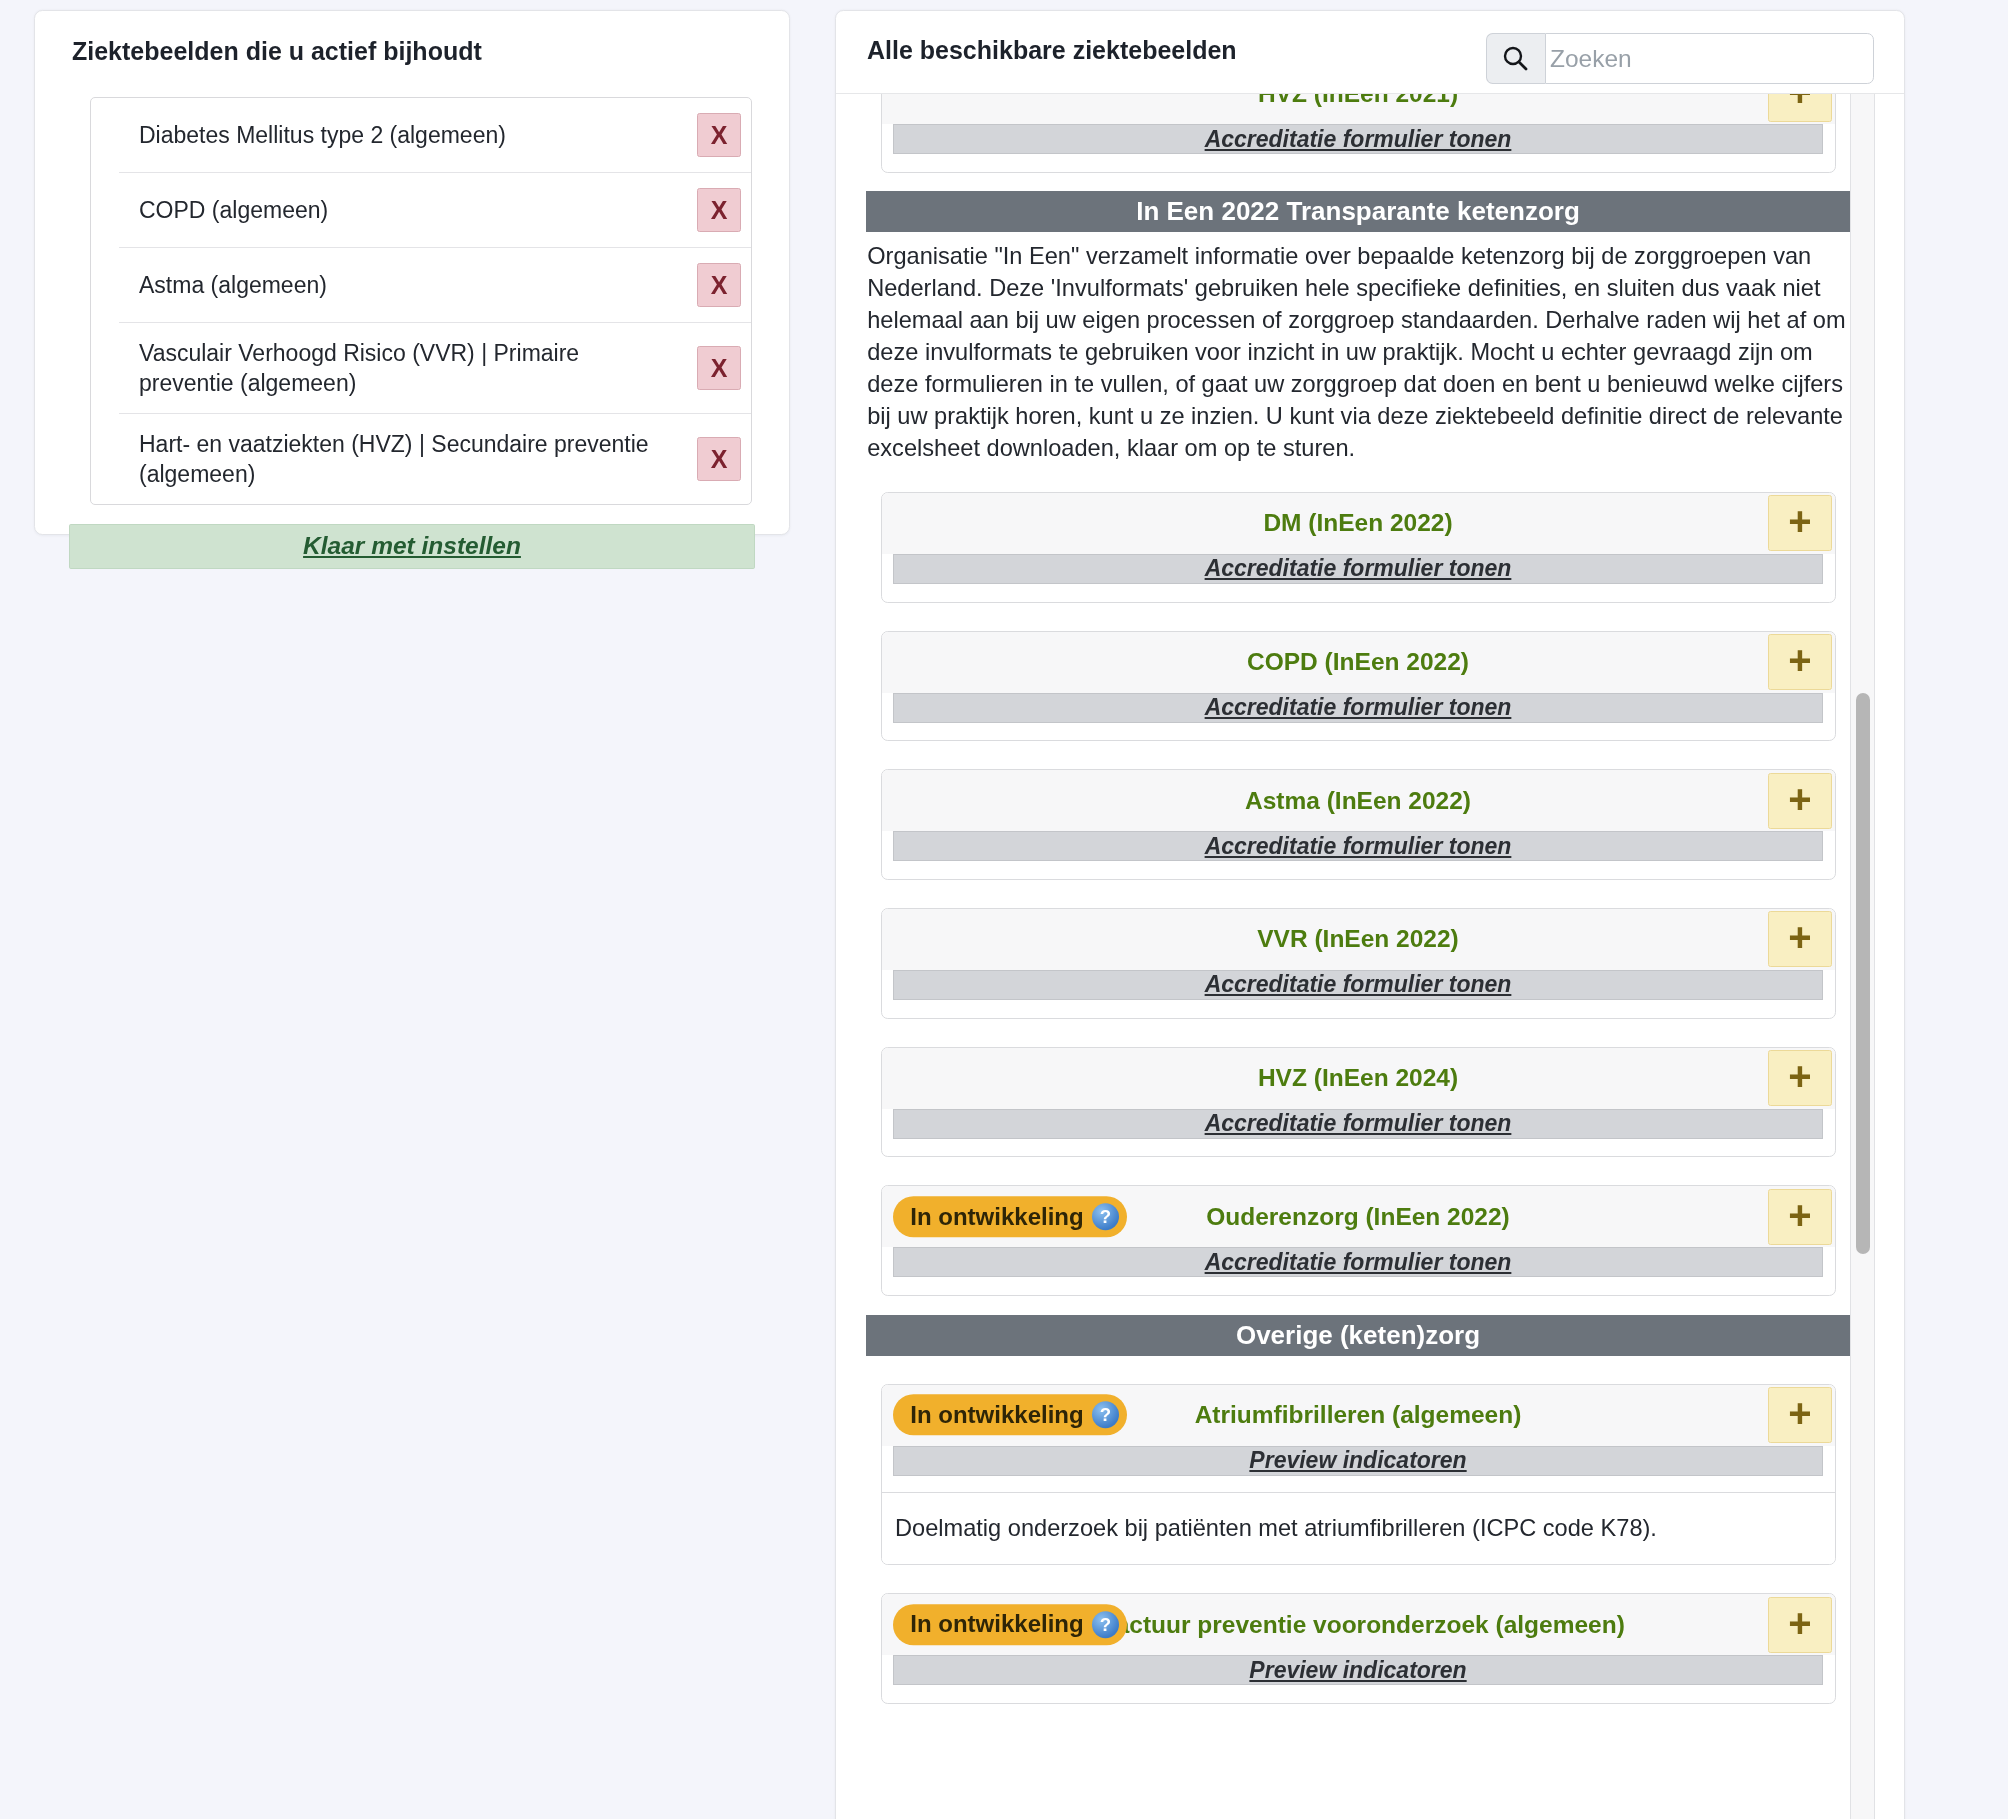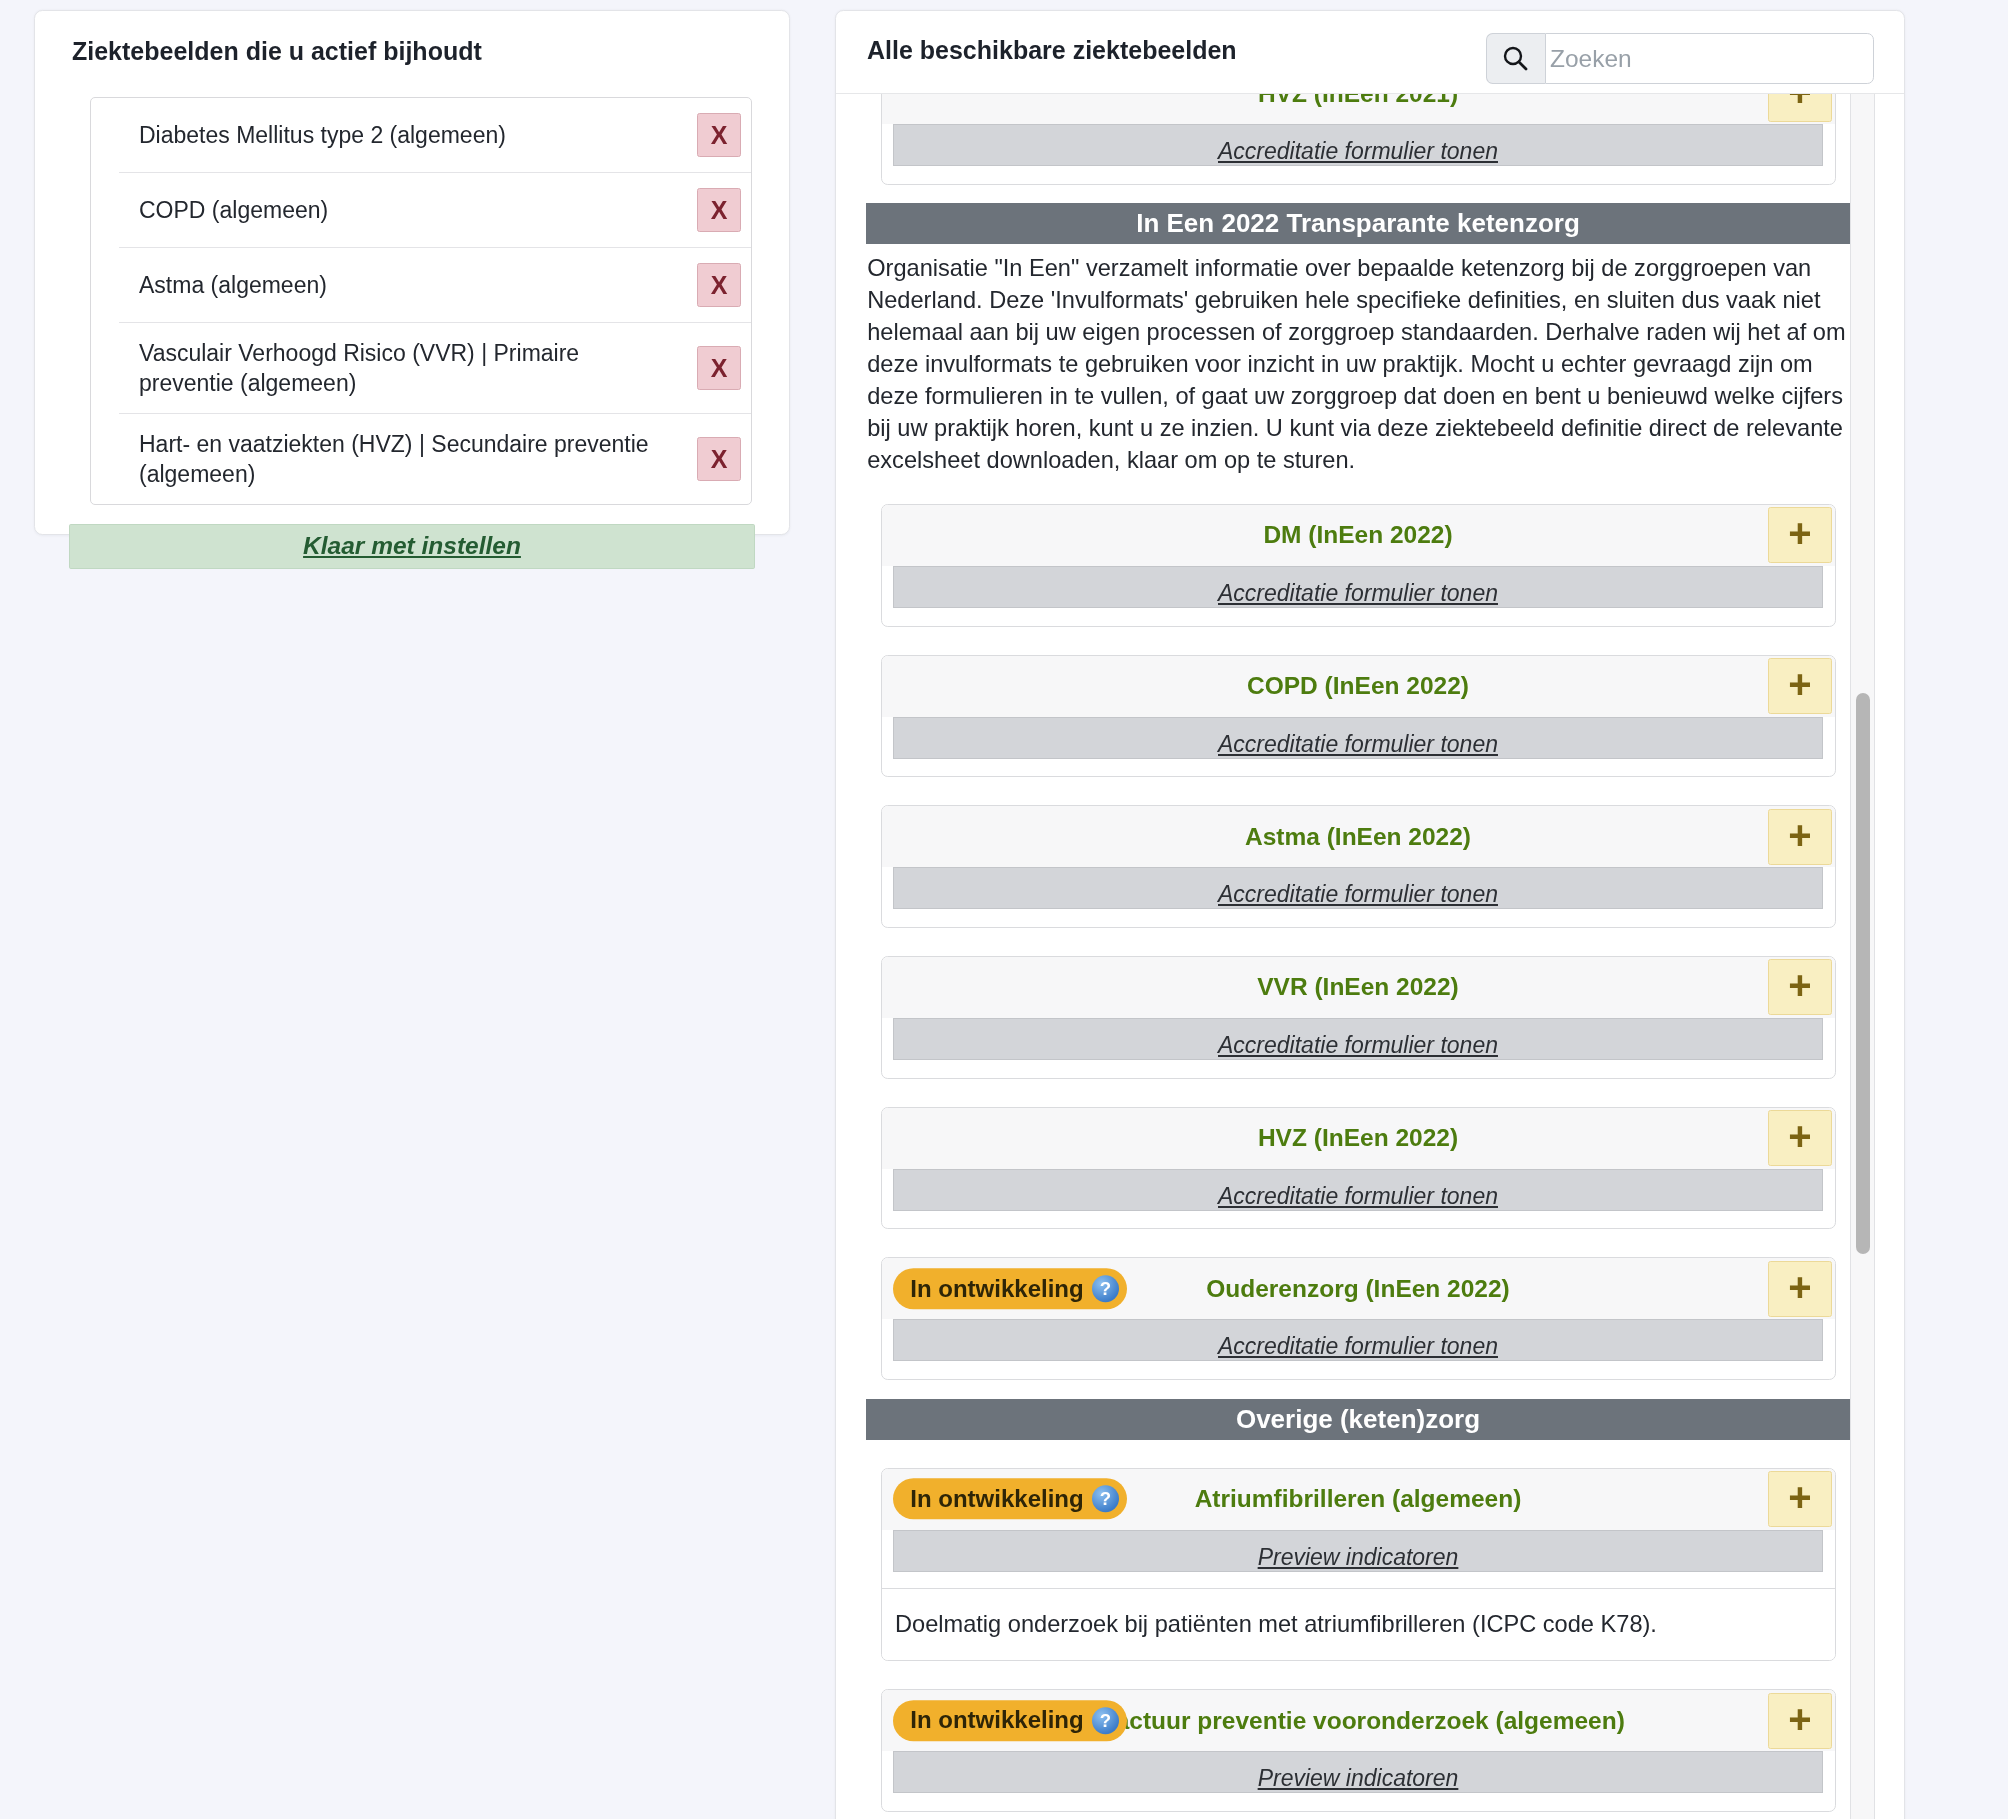--- a/index.html
+++ b/index.html
@@ -122,23 +122,23 @@
     display:flex; align-items:center; gap:8.4px;
   }
   .badge-text { font-size:24px; font-weight:700; color:#2e2507; white-space:nowrap; }
   .badge-q {
     width:27px; height:27px; border-radius:50%;
     background:radial-gradient(circle at 35% 30%, #8cc0f0, #3c7cc9 72%);
     color:#fff; font-size:18.6px; font-weight:700;
     text-align:center; line-height:27px; cursor:pointer;
   }
   .card-linkbar {
-    margin:0 11.8px 17.7px 11.8px; height:42px;
+    margin:0 11.8px 17.7px 11.8px; height:30px;
     background:#d3d5d9; border:0.8px solid #c3c5c9;
-    display:flex; align-items:flex-end; justify-content:center; cursor:pointer;
+    display:flex; align-items:center; justify-content:center; cursor:pointer;font-weight:bold;
   }
   .card-link {
     font-size:23px; font-style:italic; text-decoration:underline; color:#2c2f34;
   }
   .card-desc {
     border-top:0.8px solid #dadbde; margin-top:-0.8px;
     padding:18.6px 13.5px 20px 13.5px;
     font-size:23.6px; line-height:32px; color:#23272e; background:#fff;
   }
 </style>
@@ -253,21 +253,21 @@
     </div>
     <div class="card-linkbar">
       <span class="card-link">Accreditatie formulier tonen</span>
     </div>
 
   </div>
 
   <div class="item-card">
     <div class="card-head">
 
-      <span class="card-title">HVZ (InEen 2022)</span>
+      <span class="card-title">HVZ (InEen 2024)</span>
       <button class="plus-btn">+</button>
     </div>
     <div class="card-linkbar">
       <span class="card-link">Accreditatie formulier tonen</span>
     </div>
 
   </div>
 
   <div class="item-card">
     <div class="card-head">

